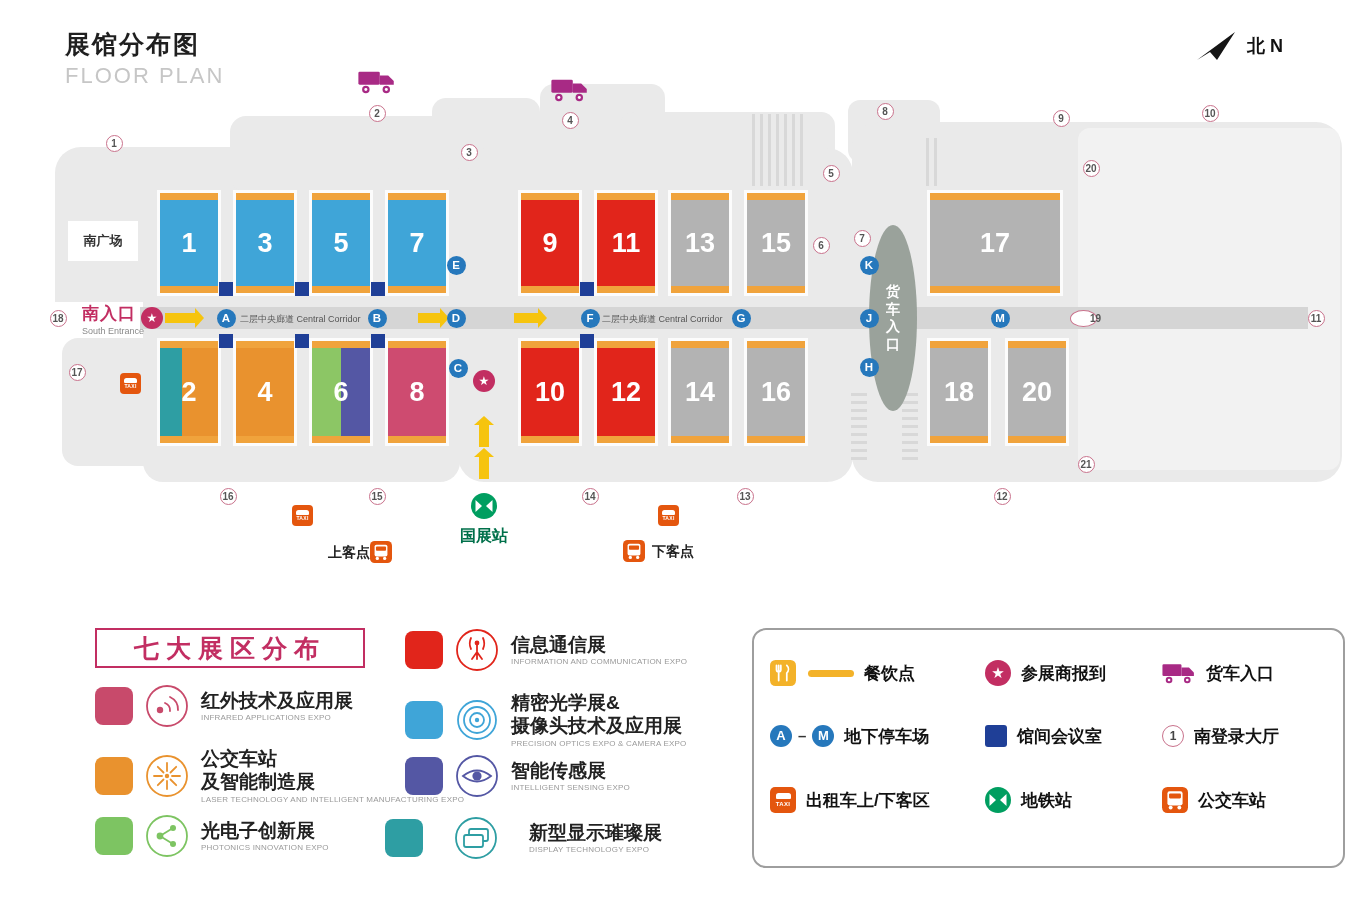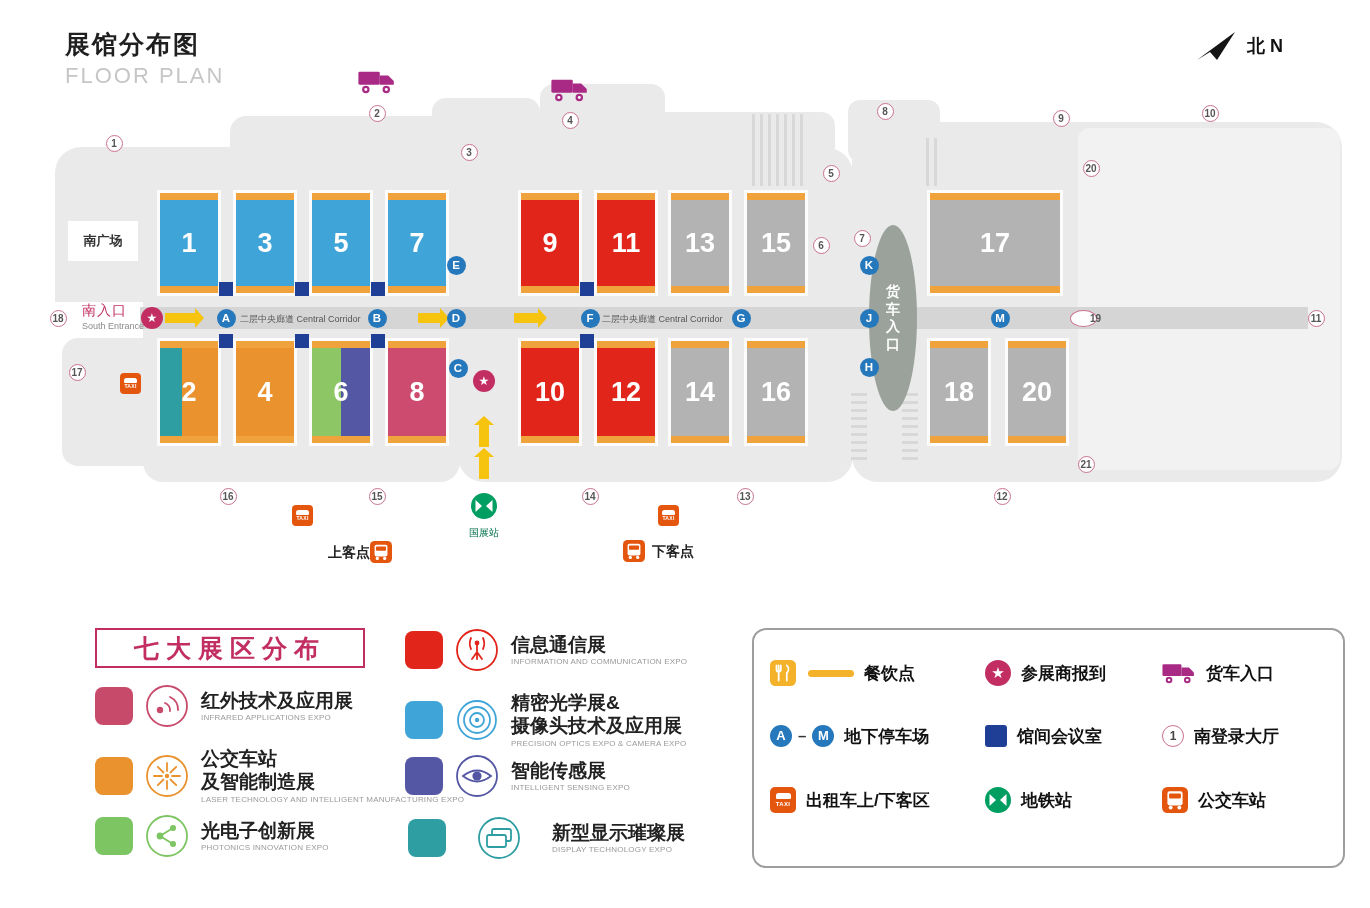--- a/index.html
+++ b/index.html
@@ -54,24 +54,24 @@
 
   .taxi-ic{background:#E4560E;border-radius:4px;display:flex;flex-direction:column;align-items:center;justify-content:center;gap:1px;}
   .taxi-ic.sm{position:absolute;width:21px;height:21px;z-index:7;}
   .taxi-ic.lg{width:26px;height:26px;border-radius:5px;gap:2px;}
   .taxi-car{display:block;width:13px;height:5px;background:#fff;border-radius:2.5px 2.5px 1px 1px;}
   .taxi-car.lg{width:15px;height:6px;}
   .taxi-txt{font-size:5px;line-height:1;color:#fff;font-weight:700;letter-spacing:.3px;}
   .taxi-txt.lg{font-size:6px;}
 
   .entrance{position:absolute;left:82px;top:302px;z-index:6;}
-  .entrance-cn{font-size:14px;font-weight:400;color:#C22E62;letter-spacing:1px;}
+  .entrance-cn{font-size:17px;font-weight:700;color:#C22E62;letter-spacing:1px;}
   .entrance-en{font-size:9px;color:#8a8a8a;margin-top:1px;}
 
-  .metro-label{position:absolute;left:452px;top:526px;width:64px;text-align:center;font-size:10px;font-weight:400;color:#00704A;z-index:7;}
+  .metro-label{position:absolute;left:452px;top:526px;width:64px;text-align:center;font-size:16px;font-weight:700;color:#00704A;z-index:7;}
   .stop-label{position:absolute;font-size:14px;font-weight:700;color:#222;z-index:7;}
 
   
   .zones-title{position:absolute;left:95px;top:628px;width:270px;height:40px;border:2px solid #C22E62;background:#fff;
     display:flex;align-items:center;justify-content:center;font-size:25px;font-weight:700;color:#C22E62;letter-spacing:7px;z-index:8;}
   .zone-row{position:absolute;display:flex;align-items:center;gap:12px;z-index:8;}
   .zone-swatch{width:38px;height:38px;border-radius:8px;flex:0 0 auto;}
   .zone-ic{line-height:0;flex:0 0 auto;}
   .zone-cn{font-size:19px;font-weight:700;color:#222;line-height:1.2;}
   .zone-en{font-size:8px;color:#9a9a9a;margin-top:1px;letter-spacing:.2px;}
@@ -439,21 +439,21 @@
       <span class="zone-ic"><svg width="44" height="44" viewBox="0 0 44 44">
           <circle cx="22" cy="22" r="20" stroke="#5457A4" stroke-width="1.8" fill="none" stroke-linecap="round"></circle>
           <path d="M8 22 Q22 11 36 22 Q22 33 8 22 Z" stroke="#5457A4" stroke-width="1.8" fill="none" stroke-linecap="round"></path>
           <circle cx="22" cy="22" r="4.6" fill="#5457A4"></circle>
         </svg></span>
       <span class="zone-text">
         <div class="zone-cn">智能传感展</div>
         <div class="zone-en">INTELLIGENT SENSING EXPO</div>
       </span>
     </div>
-    <div class="zone-row" style="left: 408px; top: 816px; gap: 31px;">
+    <div class="zone-row" style="left: 385px; top: 816px; gap: 31px;">
       <span class="zone-swatch" style="background: rgb(46, 158, 163);"></span>
       <span class="zone-ic"><svg width="44" height="44" viewBox="0 0 44 44">
           <circle cx="22" cy="22" r="20" stroke="#2E9EA3" stroke-width="1.8" fill="none" stroke-linecap="round"></circle>
           <rect x="15" y="13" width="19" height="12" rx="2" stroke="#2E9EA3" stroke-width="1.8" fill="none" stroke-linecap="round"></rect>
           <rect x="10" y="19" width="19" height="12" rx="2" fill="#fff" stroke="#2E9EA3" stroke-width="1.8"></rect>
         </svg></span>
       <span class="zone-text">
         <div class="zone-cn">新型显示璀璨展</div>
         <div class="zone-en">DISPLAY TECHNOLOGY EXPO</div>
       </span>

